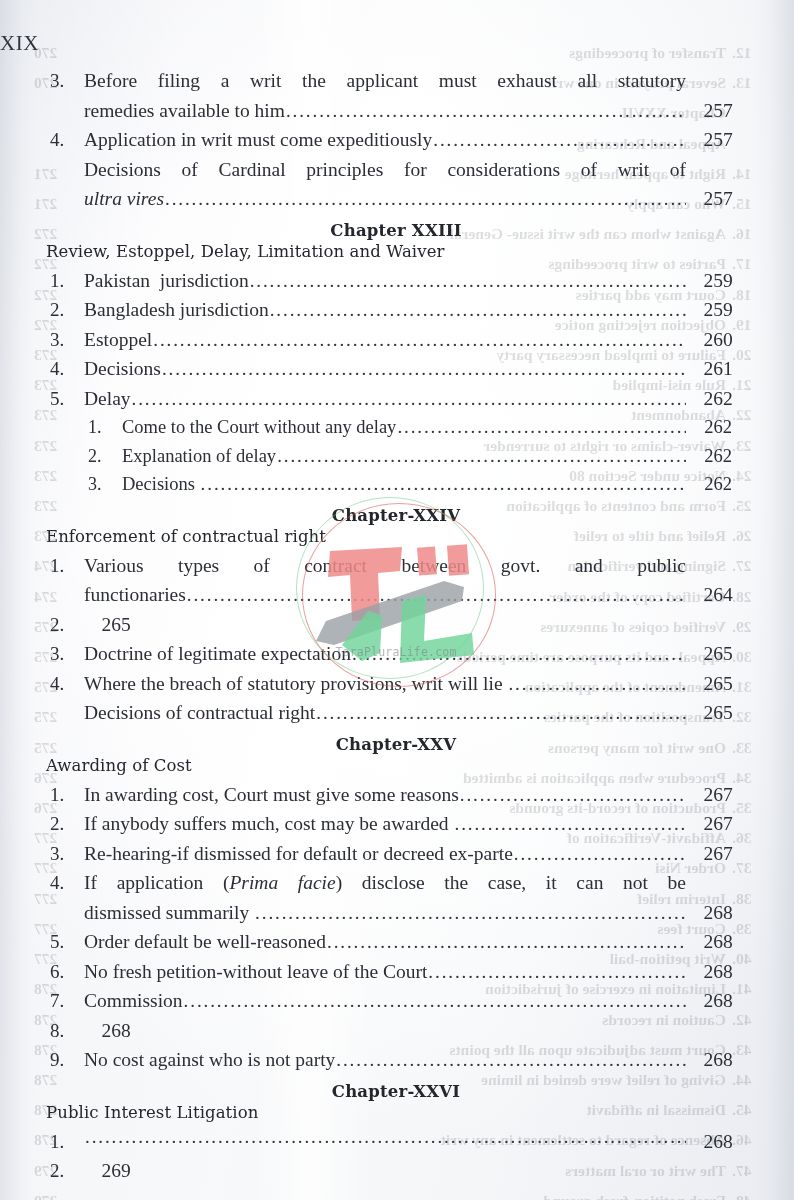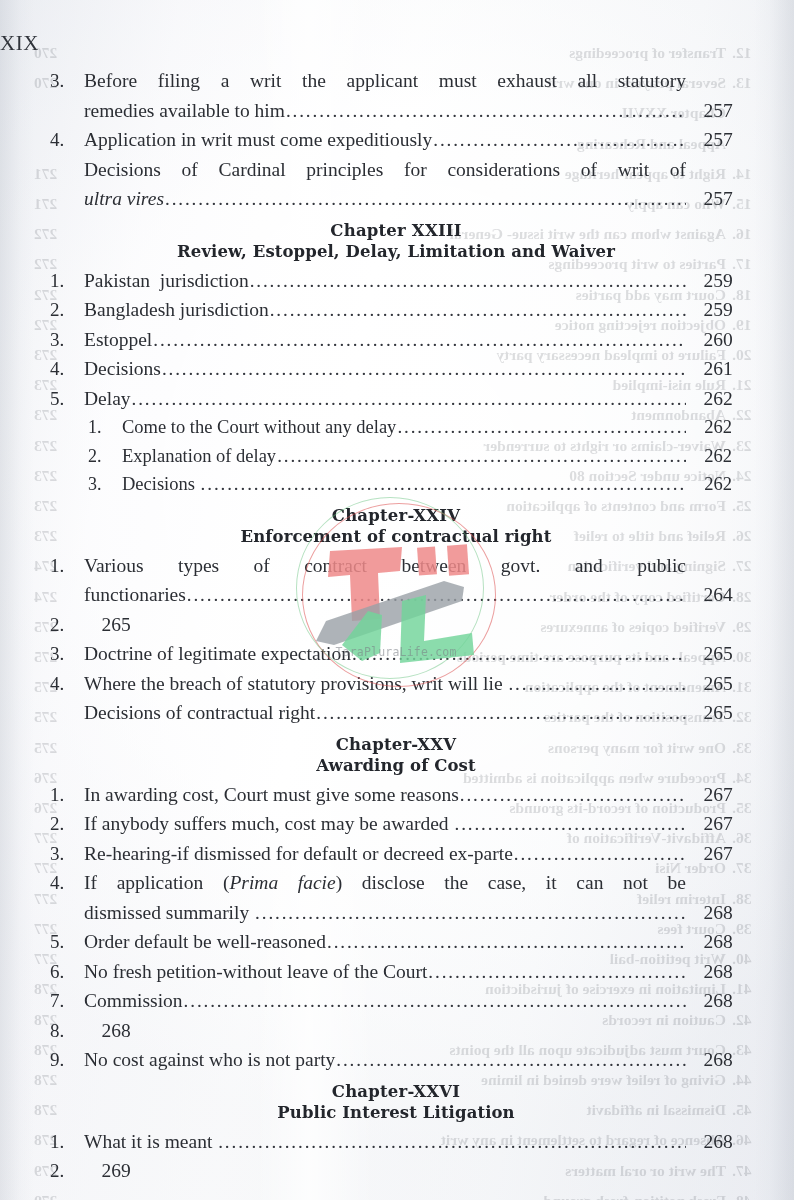--- a/index.html
+++ b/index.html
@@ -92,23 +92,23 @@
     text-align: center;
     font-family: "DejaVu Serif", "Liberation Serif", serif;
     font-weight: 700;
     font-size: 16.5px;
     color: #23262c;
     letter-spacing: 0.2px;
     margin-top: 7px;
     margin-bottom: 2px;
   }
   .chapter-title {
-    text-align: center;
+    text-align: left;
     font-family: "DejaVu Serif", "Liberation Serif", serif;
-    font-weight: 700;
+    font-weight: 400;
     font-size: 16.5px;
     color: #23262c;
     letter-spacing: 0.1px;
     margin-bottom: 5px;
   }
 
   .entry {
     display: flex;
     align-items: flex-start;
     font-size: 19.5px;
@@ -675,21 +675,20 @@
             </div>
           </span>
           <span class="pg">268</span>
         </div>
         <div class="chapter-head">Chapter-XXVI</div>
         <div class="chapter-title">Public Interest Litigation</div>
         <div class="entry">
           <span class="num">1.</span>
           <span class="body">
             <div class="ln">
-              <span class="txt">What it is meant </span>
               <span class="leader"></span>
             </div>
           </span>
           <span class="pg">268</span>
         </div>
         <div class="entry">
           <span class="num">2.</span>
           <span class="pg">269</span>
         </div>
       </div>

